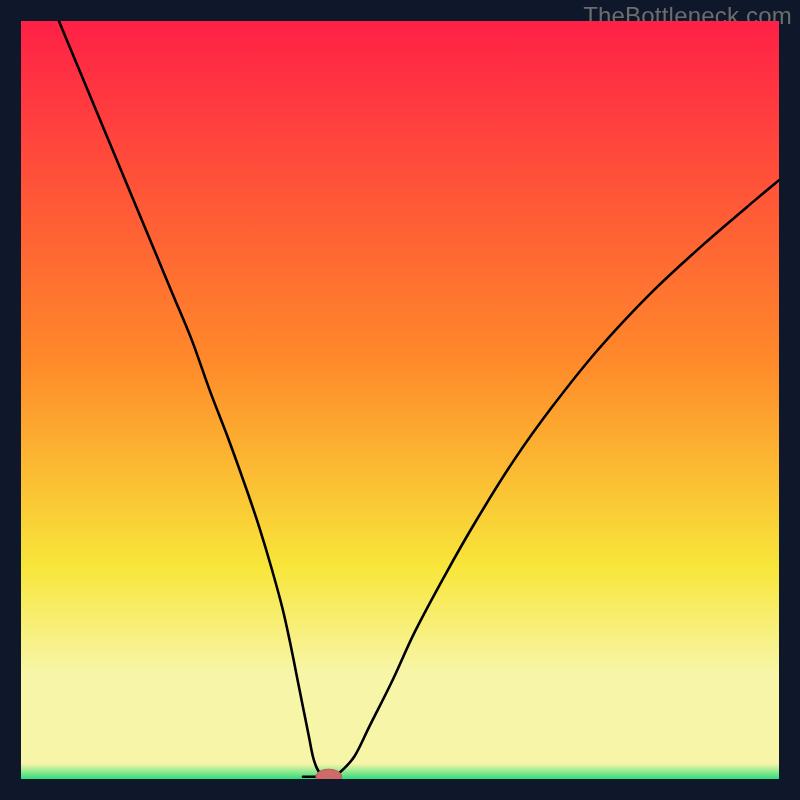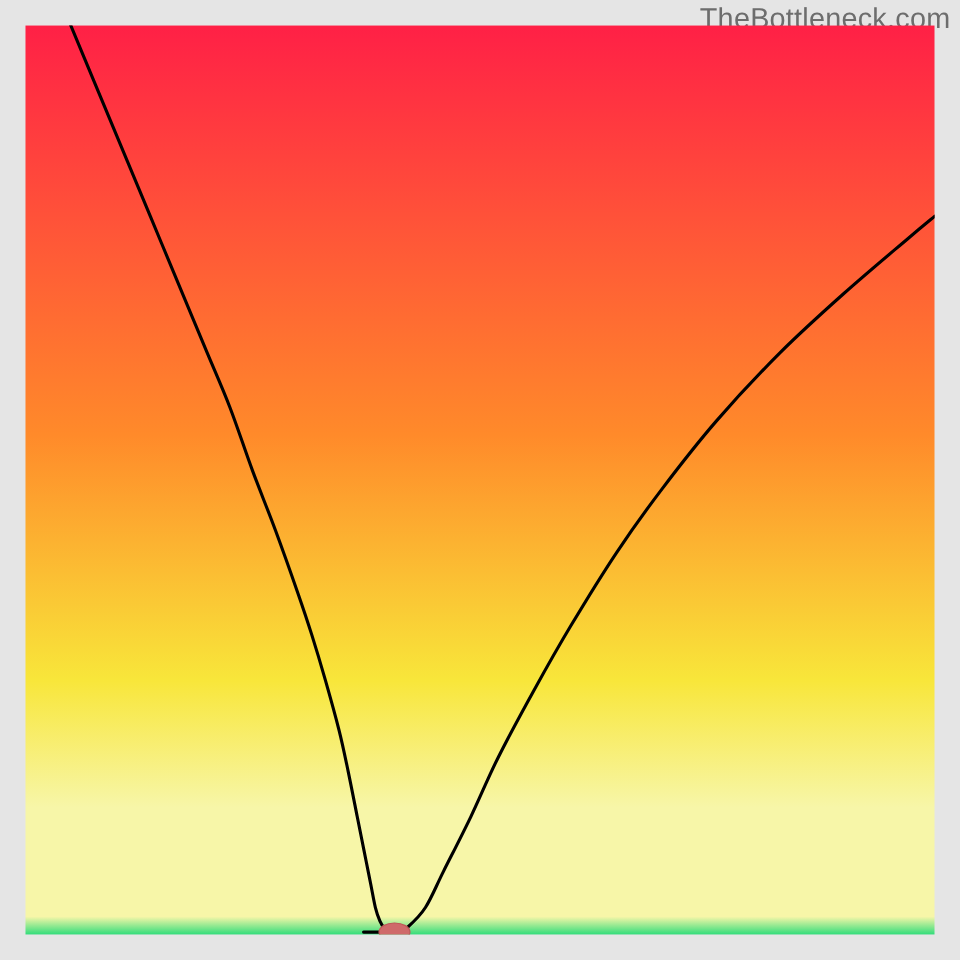--- a/index.html
+++ b/index.html
@@ -9,21 +9,21 @@
     height: 800px;
     background: #000;
     overflow: hidden;
   }
   .frame {
     position: absolute;
     left: 0;
     top: 0;
     width: 800px;
     height: 800px;
-    background: #e5e5e5;
+    background: #0f172a;
   }
   .plot {
     position: absolute;
     left: 21px;
     top: 21px;
     width: 758px;
     height: 758px;
     overflow: hidden;
   }
   .watermark {

